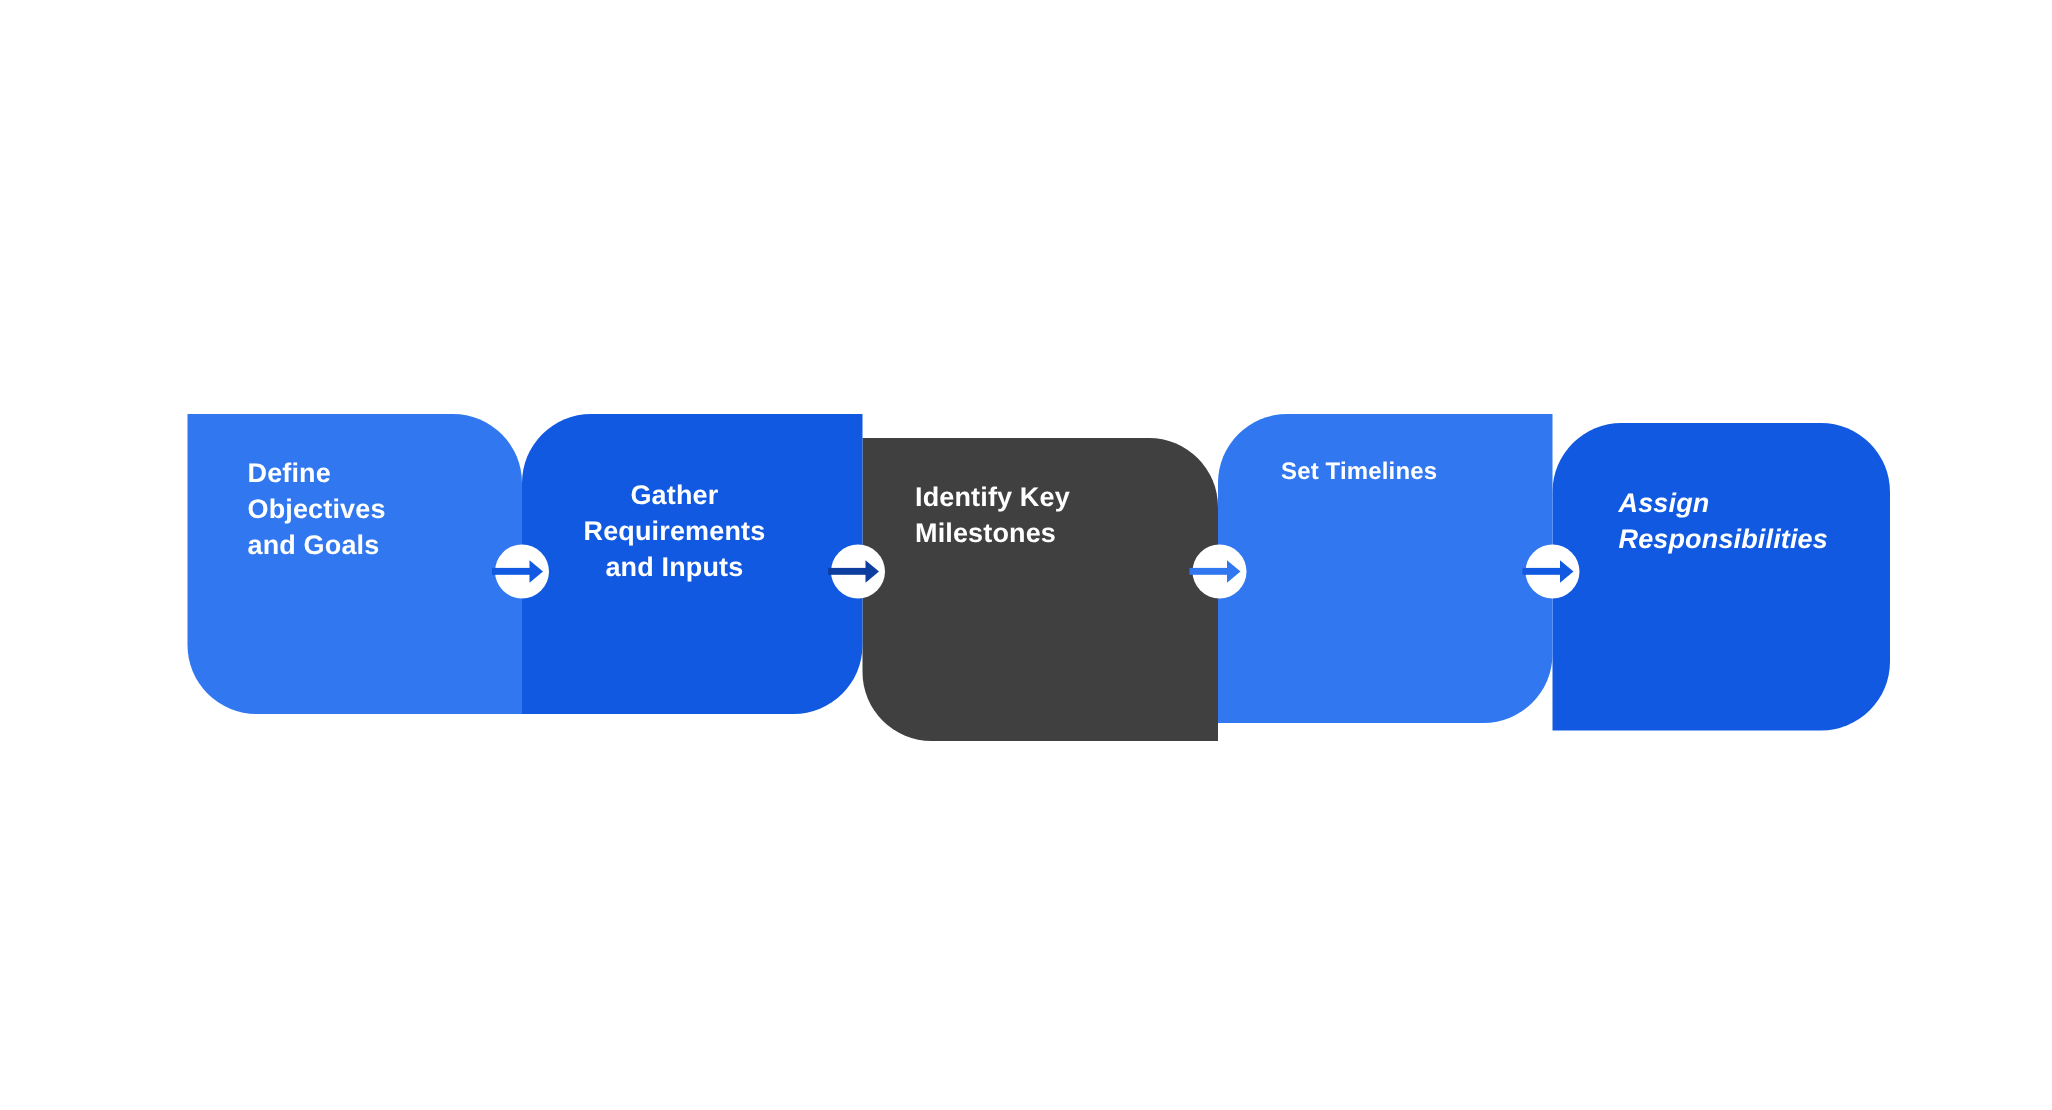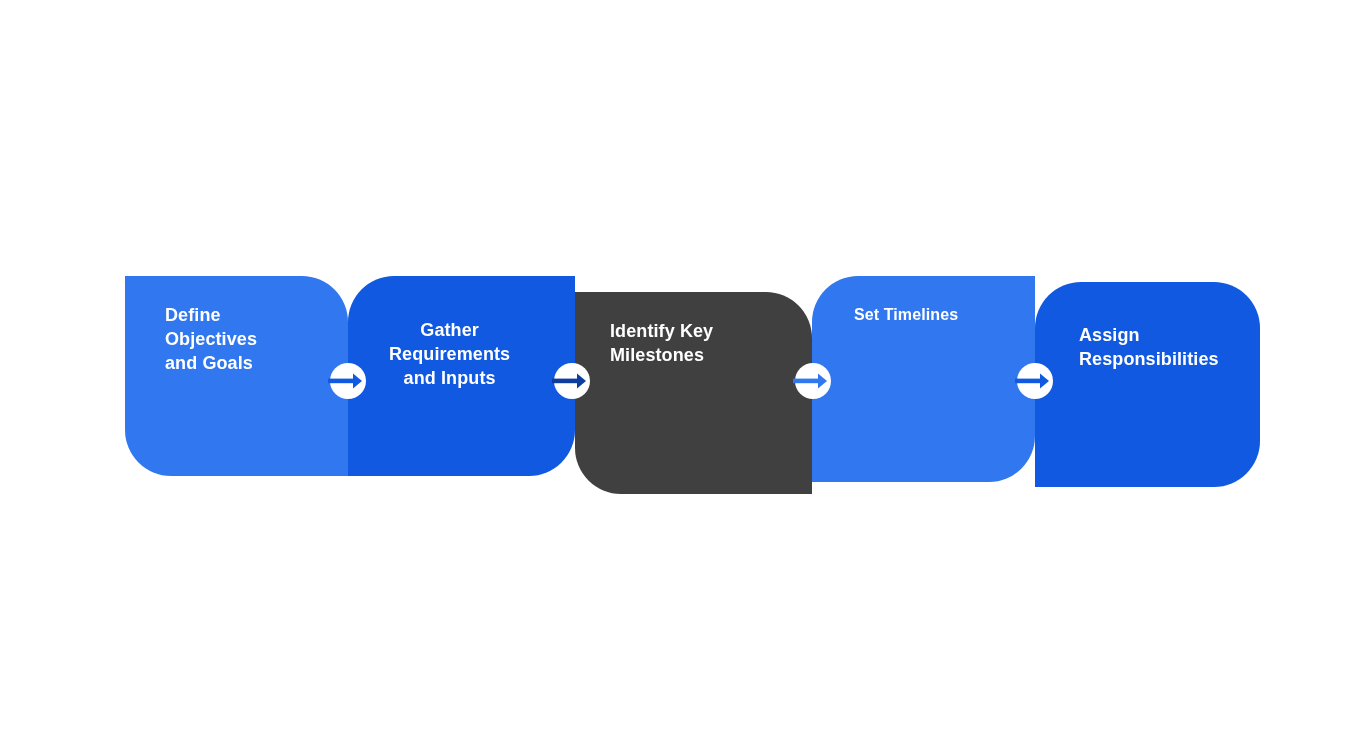--- a/index.html
+++ b/index.html
@@ -71,21 +71,21 @@
 and Inputs</div>
     </div>
     <div class="step-card" style="left: 575px; top: 292px; width: 237px; height: 202px; background: #404040; border-radius: 0px 46px; z-index: 8;">
       <div class="step-label" style="left: 35px; top: 28px; font-size: 18px;">Identify Key
 Milestones</div>
     </div>
     <div class="step-card" style="left: 812px; top: 276px; width: 223px; height: 206px; background: rgb(49, 120, 240); border-radius: 46px 0px; z-index: 7;">
       <div class="step-label" style="left: 42px; top: 28px; font-size: 16px;">Set Timelines</div>
     </div>
     <div class="step-card" style="left: 1035px; top: 282px; width: 225px; height: 205px; background: rgb(16, 89, 224); border-radius: 46px 46px 46px 0px; z-index: 6;">
-      <div class="step-label" style="left: 44px; top: 42px; font-size: 18px;">Assign
+      <div class="step-label" style="left: 44px; top: 42px; font-size: 18px; font-style: italic;">Assign
 Responsibilities</div>
     </div>
     <div class="arrow-badge" style="left: 330px; top: 363px;">
       <svg viewBox="0 0 44 36">
         <rect x="2" y="15.6" width="28" height="4.6" fill="#1059e0"></rect>
         <path d="M27 10.5 L36 18 L27 25.5 Z" fill="#1059e0"></path>
       </svg>
     </div>
     <div class="arrow-badge" style="left: 554px; top: 363px;">
       <svg viewBox="0 0 44 36">

